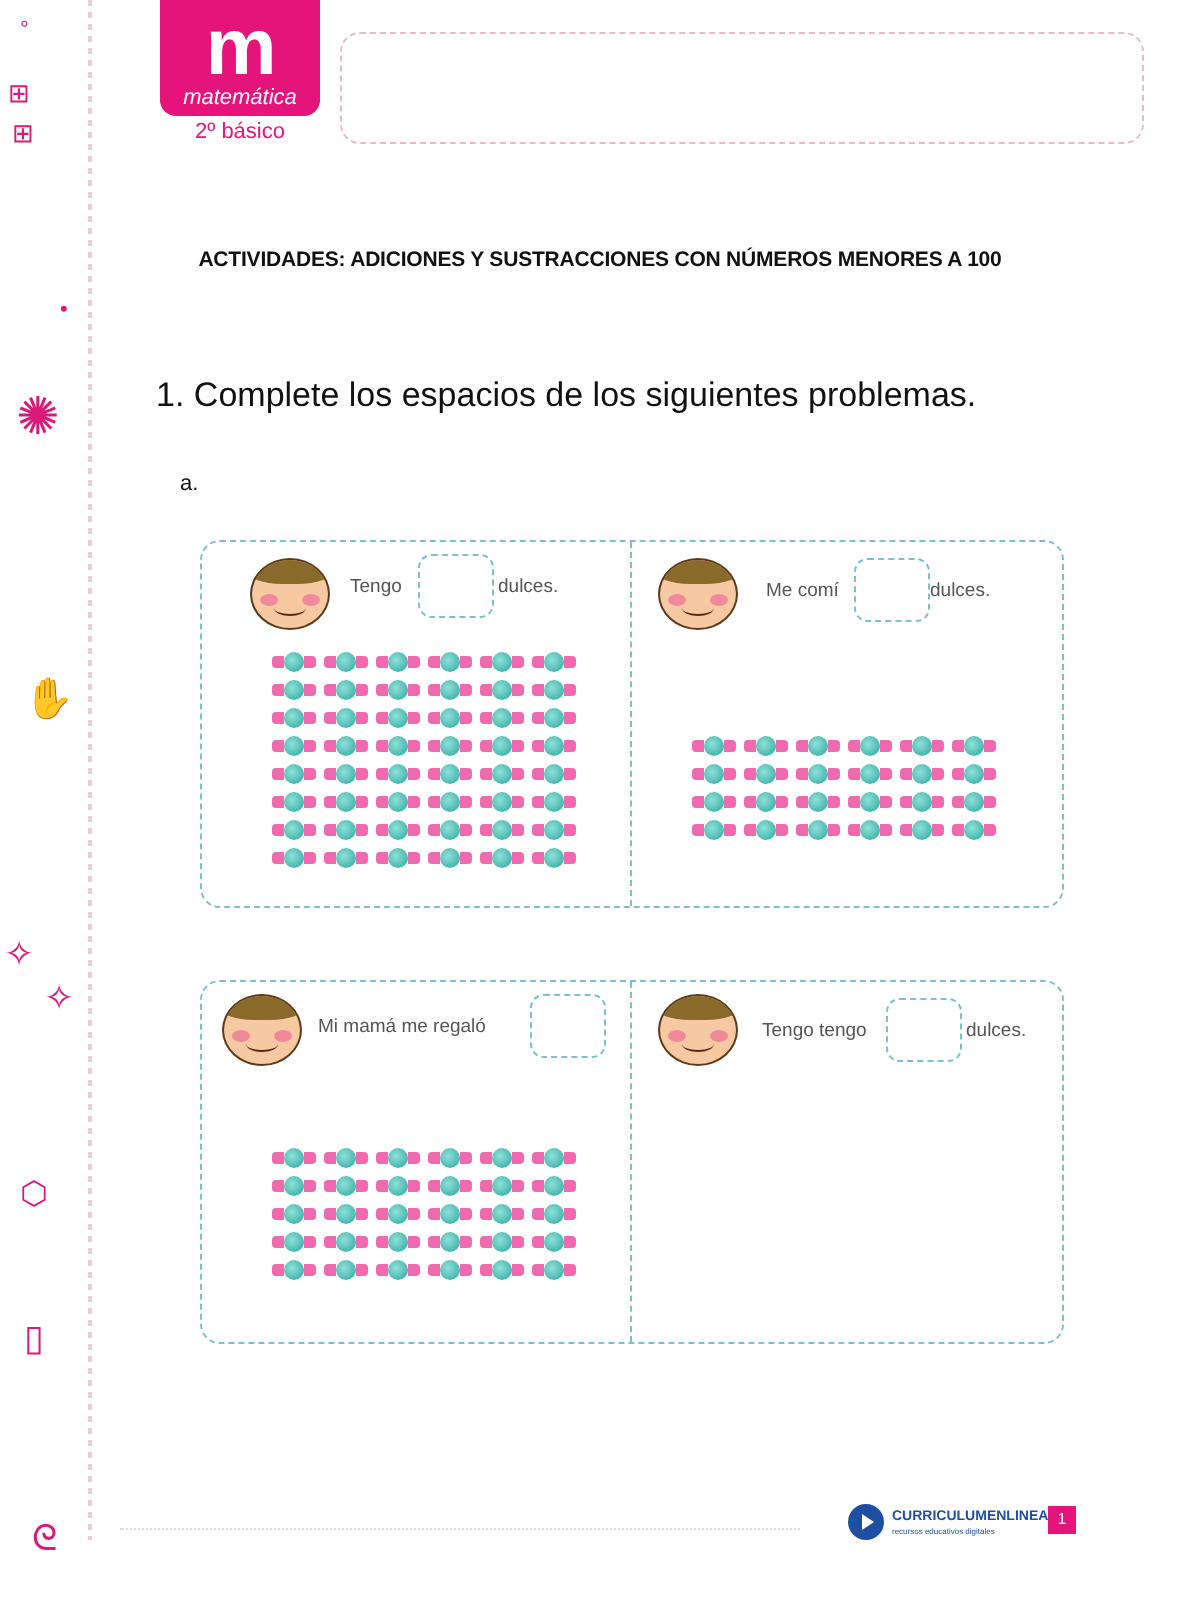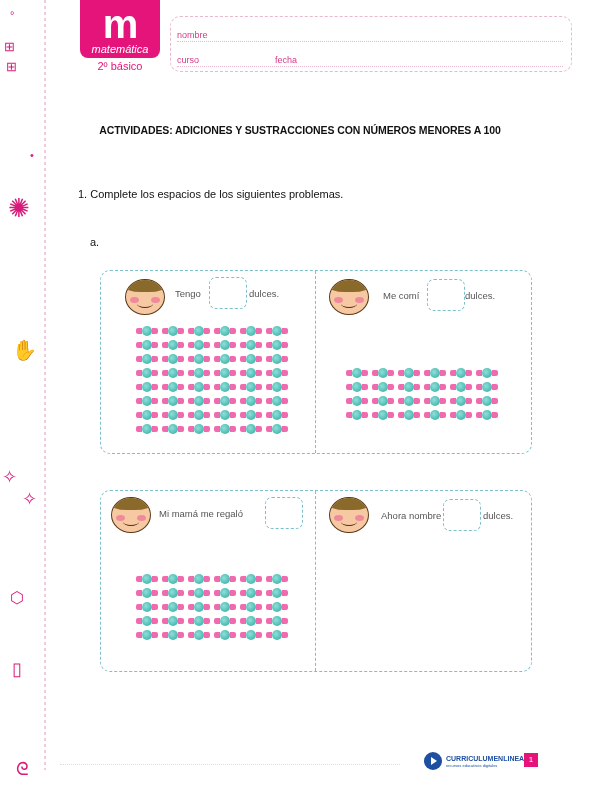--- a/index.html
+++ b/index.html
@@ -23,21 +23,21 @@
 
   
   .info-box { left:170px; top:16px; width:400px; height:54px;
     border:1px dashed #e9b8cf; border-radius:10px; }
   .info-row { position:absolute; left:6px; font-size:9px; color:#d43b87; }
   .info-row.r1 { top:13px; right:8px; border-bottom:1px dotted #e9b8cf; padding-bottom:1px; }
   .info-row.r2 { top:38px; right:8px; border-bottom:1px dotted #e9b8cf; padding-bottom:1px; }
   .fecha { position:absolute; left:98px; top:0; }
 
   .title { left:0; width:600px; top:124px; text-align:center; font-size:10.5px; font-weight:bold; color:#111; letter-spacing:-0.1px; }
-  .q1 { left:78px; top:188px; font-size:11px; color:#111; }
+  .q1 { left:78px; top:188px; font-size:17px; color:#111; }
   .qa { left:90px; top:236px; font-size:11px; color:#111; }
 
   
   .panel-row { left:100px; width:430px; border:1.5px dashed #7cc0cc; border-radius:10px; }
   .row1 { top:270px; height:182px; }
   .row2 { top:490px; height:180px; }
   .divider { position:absolute; left:214px; top:0; bottom:0; border-left:1.5px dashed #7cc0cc; }
 
   .face { position:absolute; width:38px; height:34px; border-radius:50%; background:#f7c9a3;
     border:1.5px solid #5a3a1a; overflow:hidden; }
@@ -84,27 +84,20 @@
 </div>
 <div class="abs left-dots"></div>
 
 <div class="abs logo-box">
   <div class="logo-m">m</div>
   <div class="logo-sub">matemática</div>
 </div>
 <div class="abs logo-grade">2º básico</div>
 
 <div class="abs info-box">
-  <div class="info-row r1">
-    <span>nombre</span>
-  </div>
-  <div class="info-row r2">
-    <span>curso</span>
-    <span class="fecha">fecha</span>
-  </div>
 </div>
 
 <div class="abs title">ACTIVIDADES: ADICIONES Y SUSTRACCIONES CON NÚMEROS MENORES A 100</div>
 <div class="abs q1">
   <span>1.</span>
   <span>Complete los espacios de los siguientes problemas.</span>
 </div>
 <div class="abs qa">a.</div>
 
 <div class="abs panel-row row1">
@@ -250,21 +243,21 @@
       <div class="candy"></div>
       <div class="candy"></div>
     </div>
 
   <div class="face" style="left:228px;top:6px">
       <div class="hair"></div>
       <div class="cheek l"></div>
       <div class="cheek r"></div>
       <div class="mouth"></div>
     </div>
-  <span class="ptext" style="left:280px;top:19px">Ahora nombre</span>
+  <span class="ptext" style="left:280px;top:19px">Tengo tengo</span>
   <div class="ansbox" style="left:342px;top:8px"></div>
   <span class="ptext" style="left:382px;top:19px">dulces.</span>
 </div>
 
 <div class="abs footer-dots"></div>
 <div class="abs footer-logo">
   <div class="play-icon"></div>
   <div>
     <div class="cl-text">CURRICULUMENLINEA</div>
     <div class="cl-sub">recursos educativos digitales</div>

